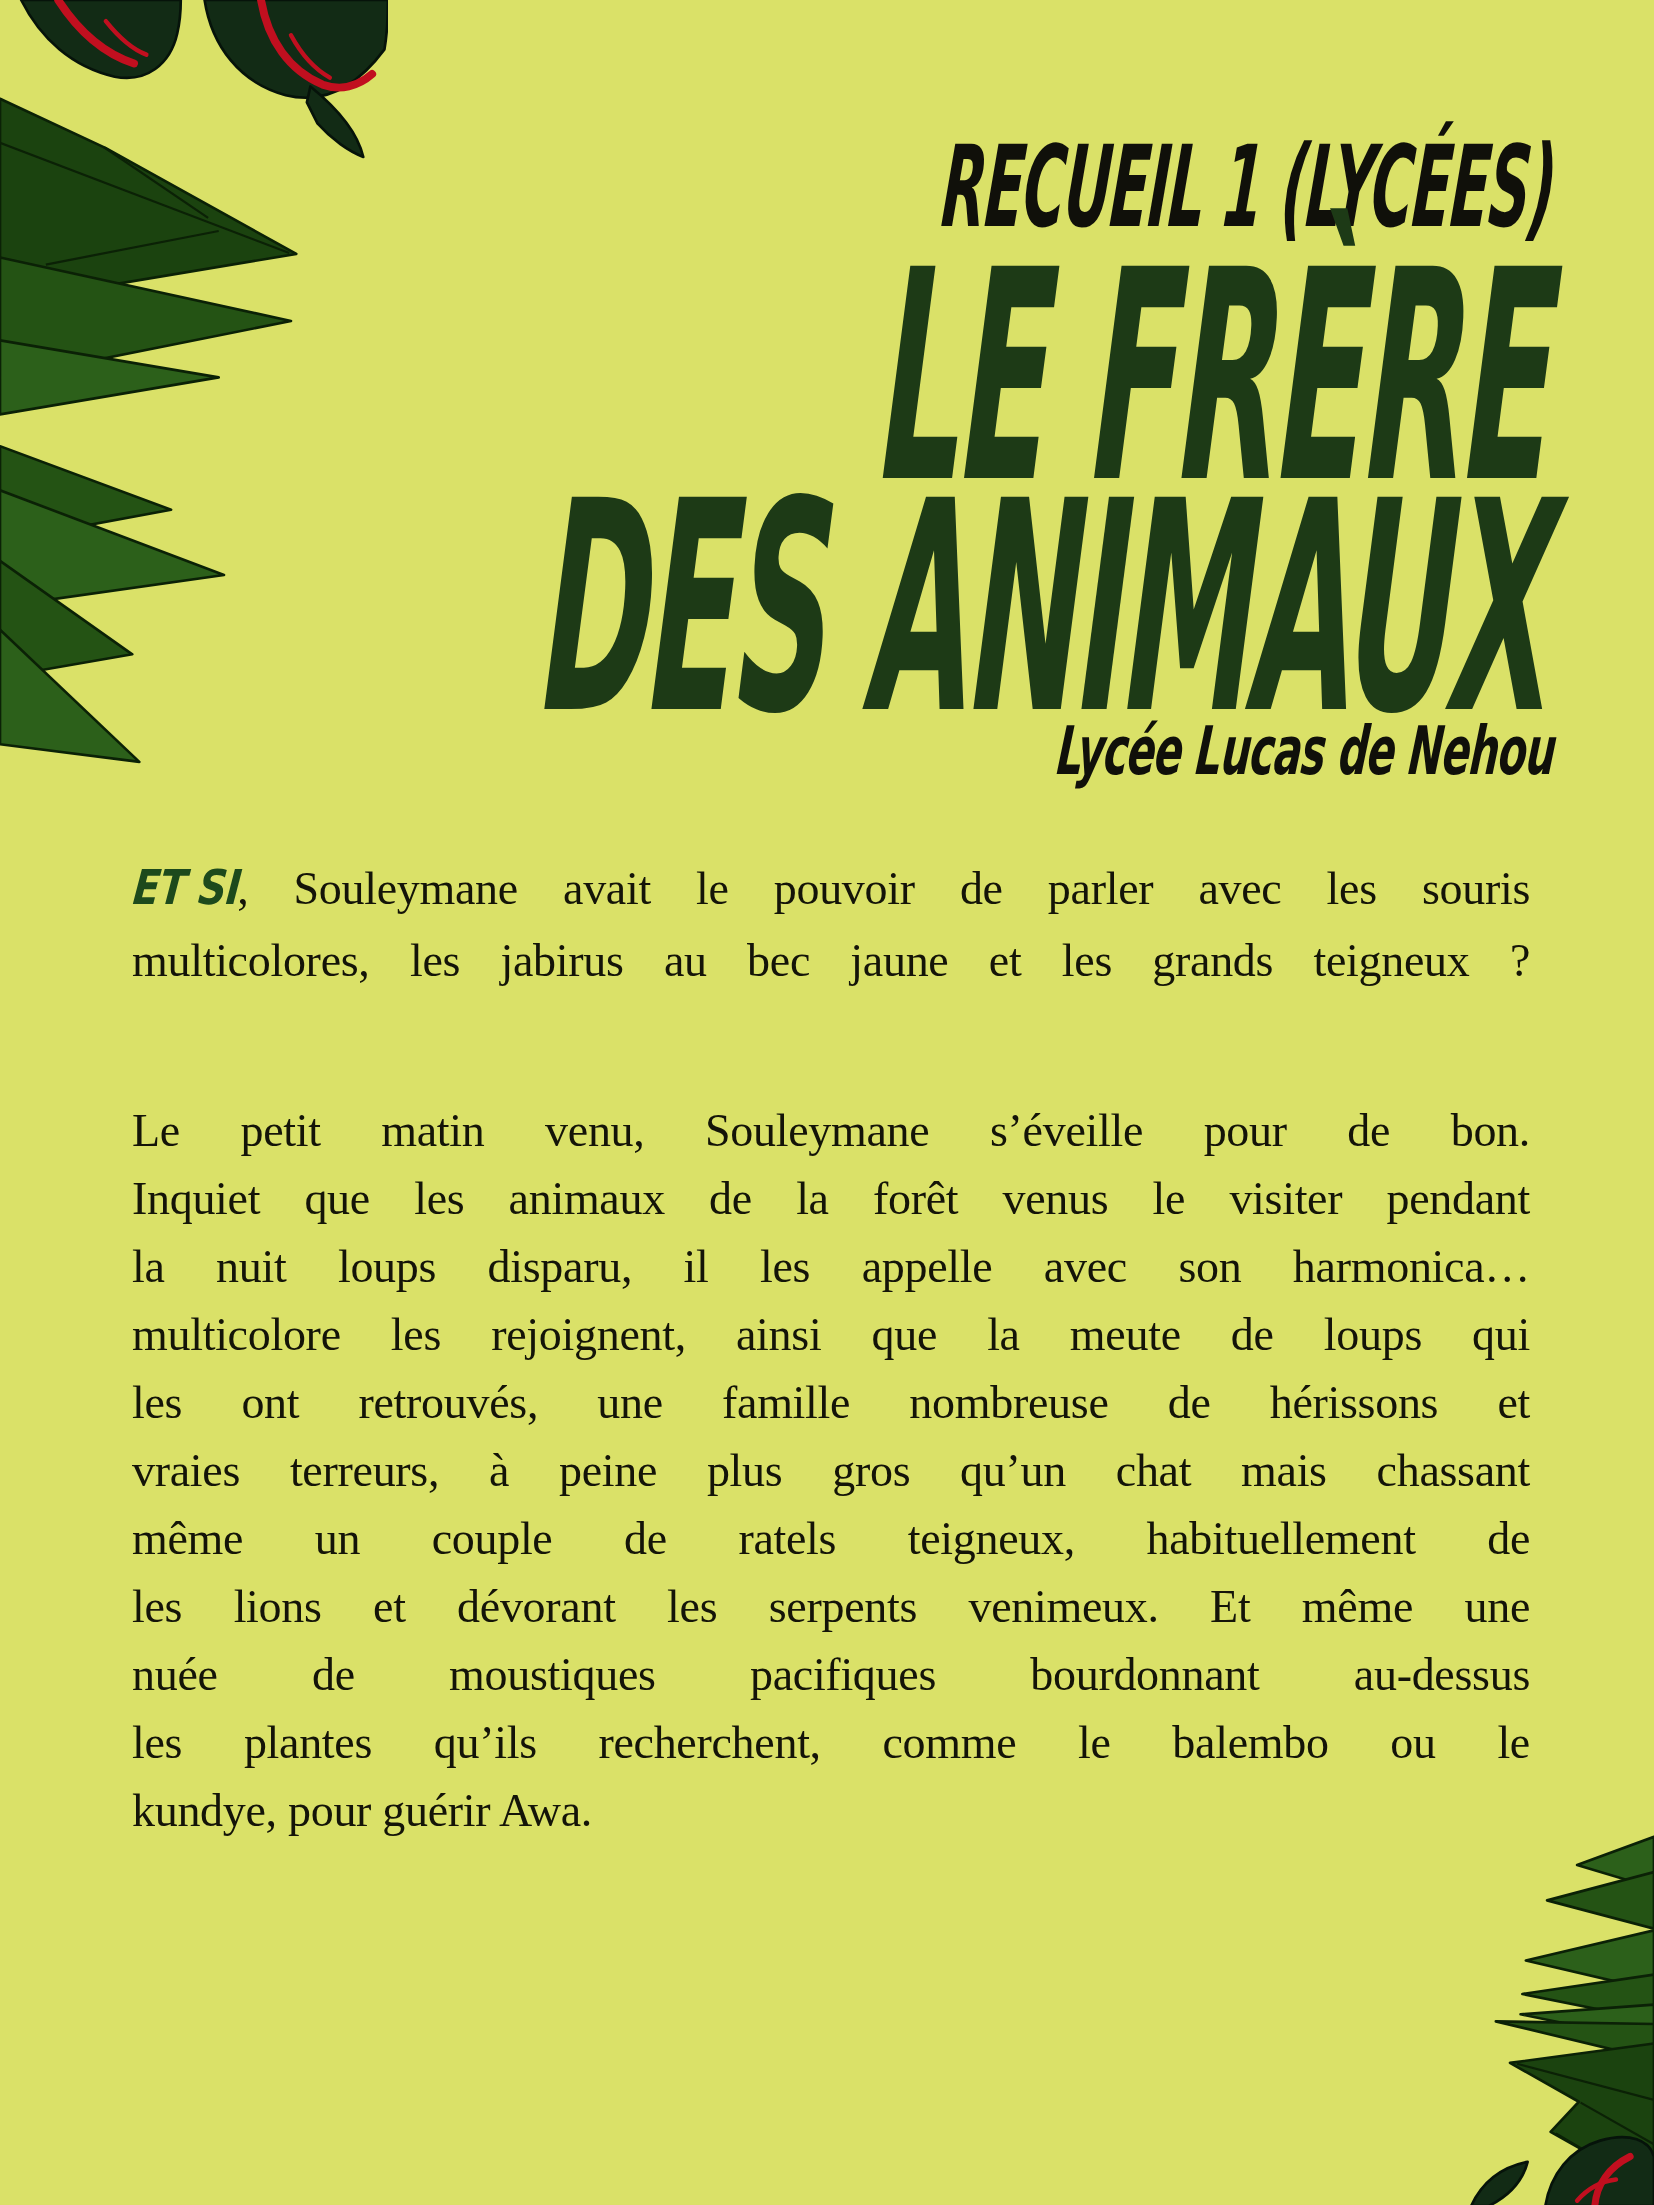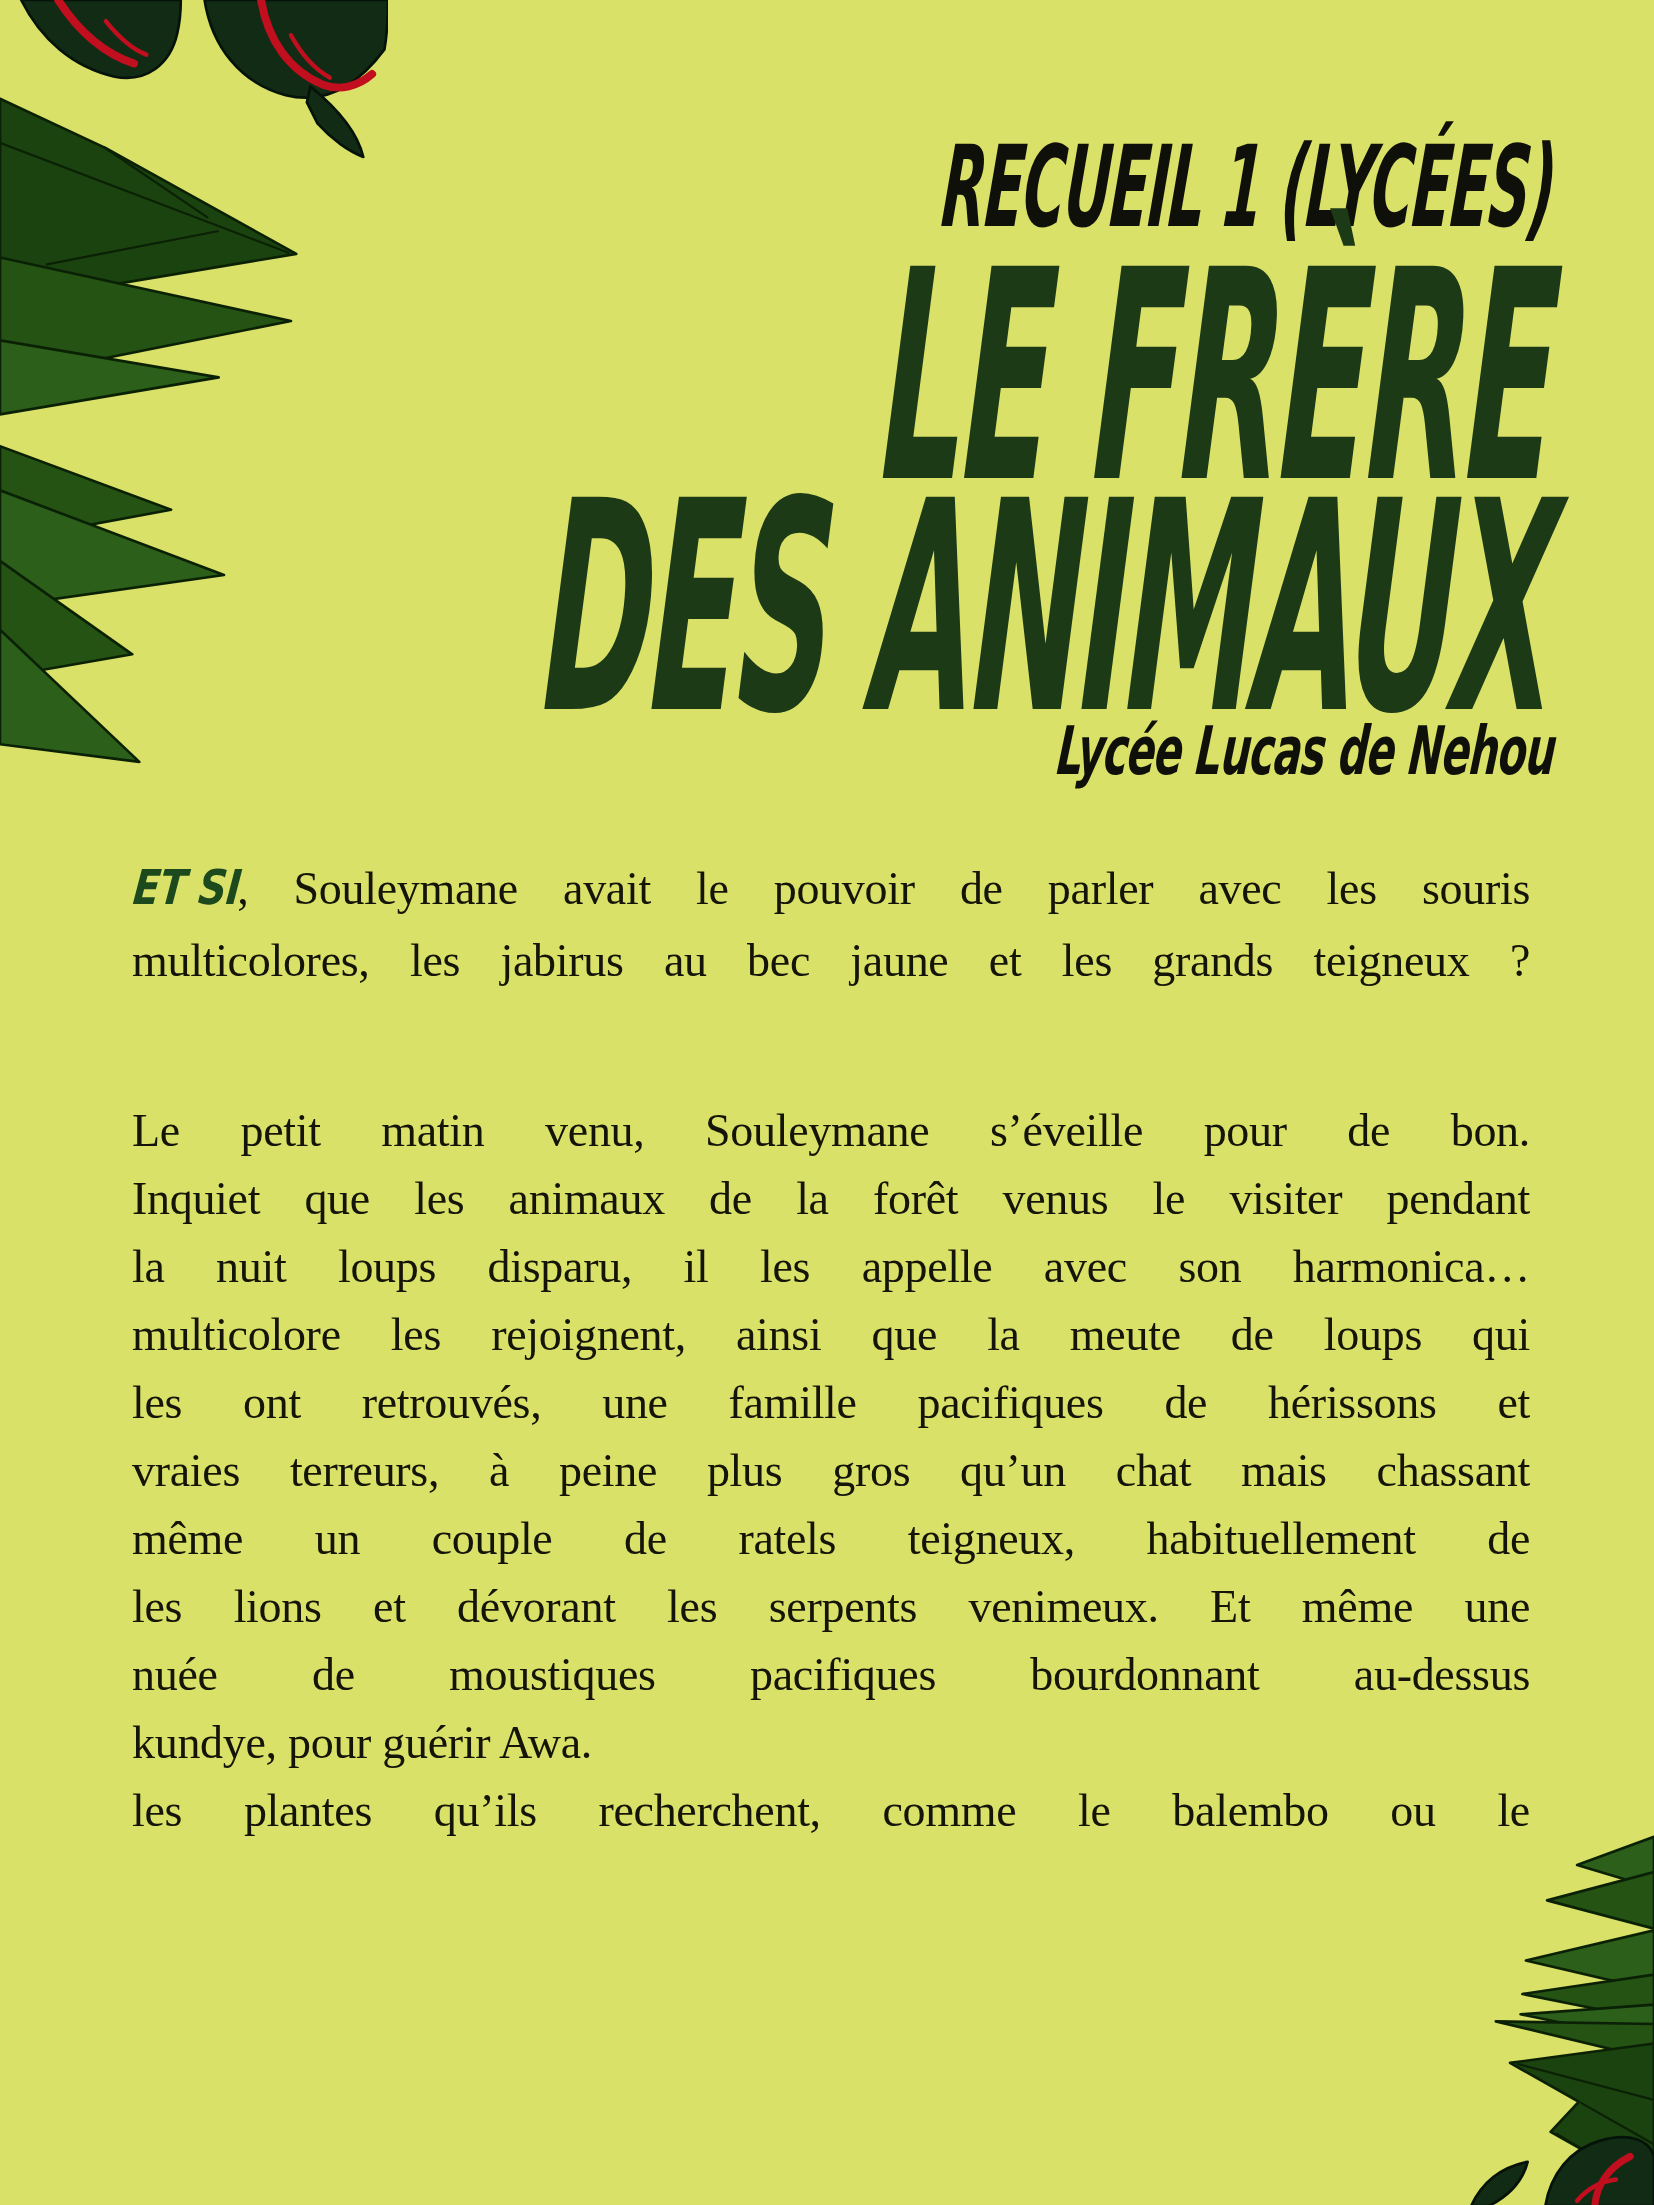--- a/index.html
+++ b/index.html
@@ -140,23 +140,23 @@
   <section class="intro">
     <div class="jline"><span class="lead">ET SI</span><span>, Souleymane avait le pouvoir de parler avec les souris</span></div>
     <div class="jline">multicolores, les jabirus au bec jaune et les grands teigneux ?</div>
   </section>
 
   <section class="story">
     <div class="jline">Le petit matin venu, Souleymane s’éveille pour de bon.</div>
     <div class="jline">Inquiet que les animaux de la forêt venus le visiter pendant</div>
     <div class="jline">la nuit loups disparu, il les appelle avec son harmonica…</div>
     <div class="jline">multicolore les rejoignent, ainsi que la meute de loups qui</div>
-    <div class="jline">les ont retrouvés, une famille pacifiques de hérissons et</div>
+    <div class="jline">les ont retrouvés, une famille nombreuse de hérissons et</div>
     <div class="jline">vraies terreurs, à peine plus gros qu’un chat mais chassant</div>
     <div class="jline">même un couple de ratels teigneux, habituellement de</div>
     <div class="jline">les lions et dévorant les serpents venimeux. Et même une</div>
     <div class="jline">nuée de moustiques pacifiques bourdonnant au-dessus</div>
+    <div class="jline">les plantes qu’ils recherchent, comme le balembo ou le</div>
     <div class="jline last">kundye, pour guérir Awa.</div>
-    <div class="jline">les plantes qu’ils recherchent, comme le balembo ou le</div>
   </section>
 
 </div>
 
 
 </body></html>

